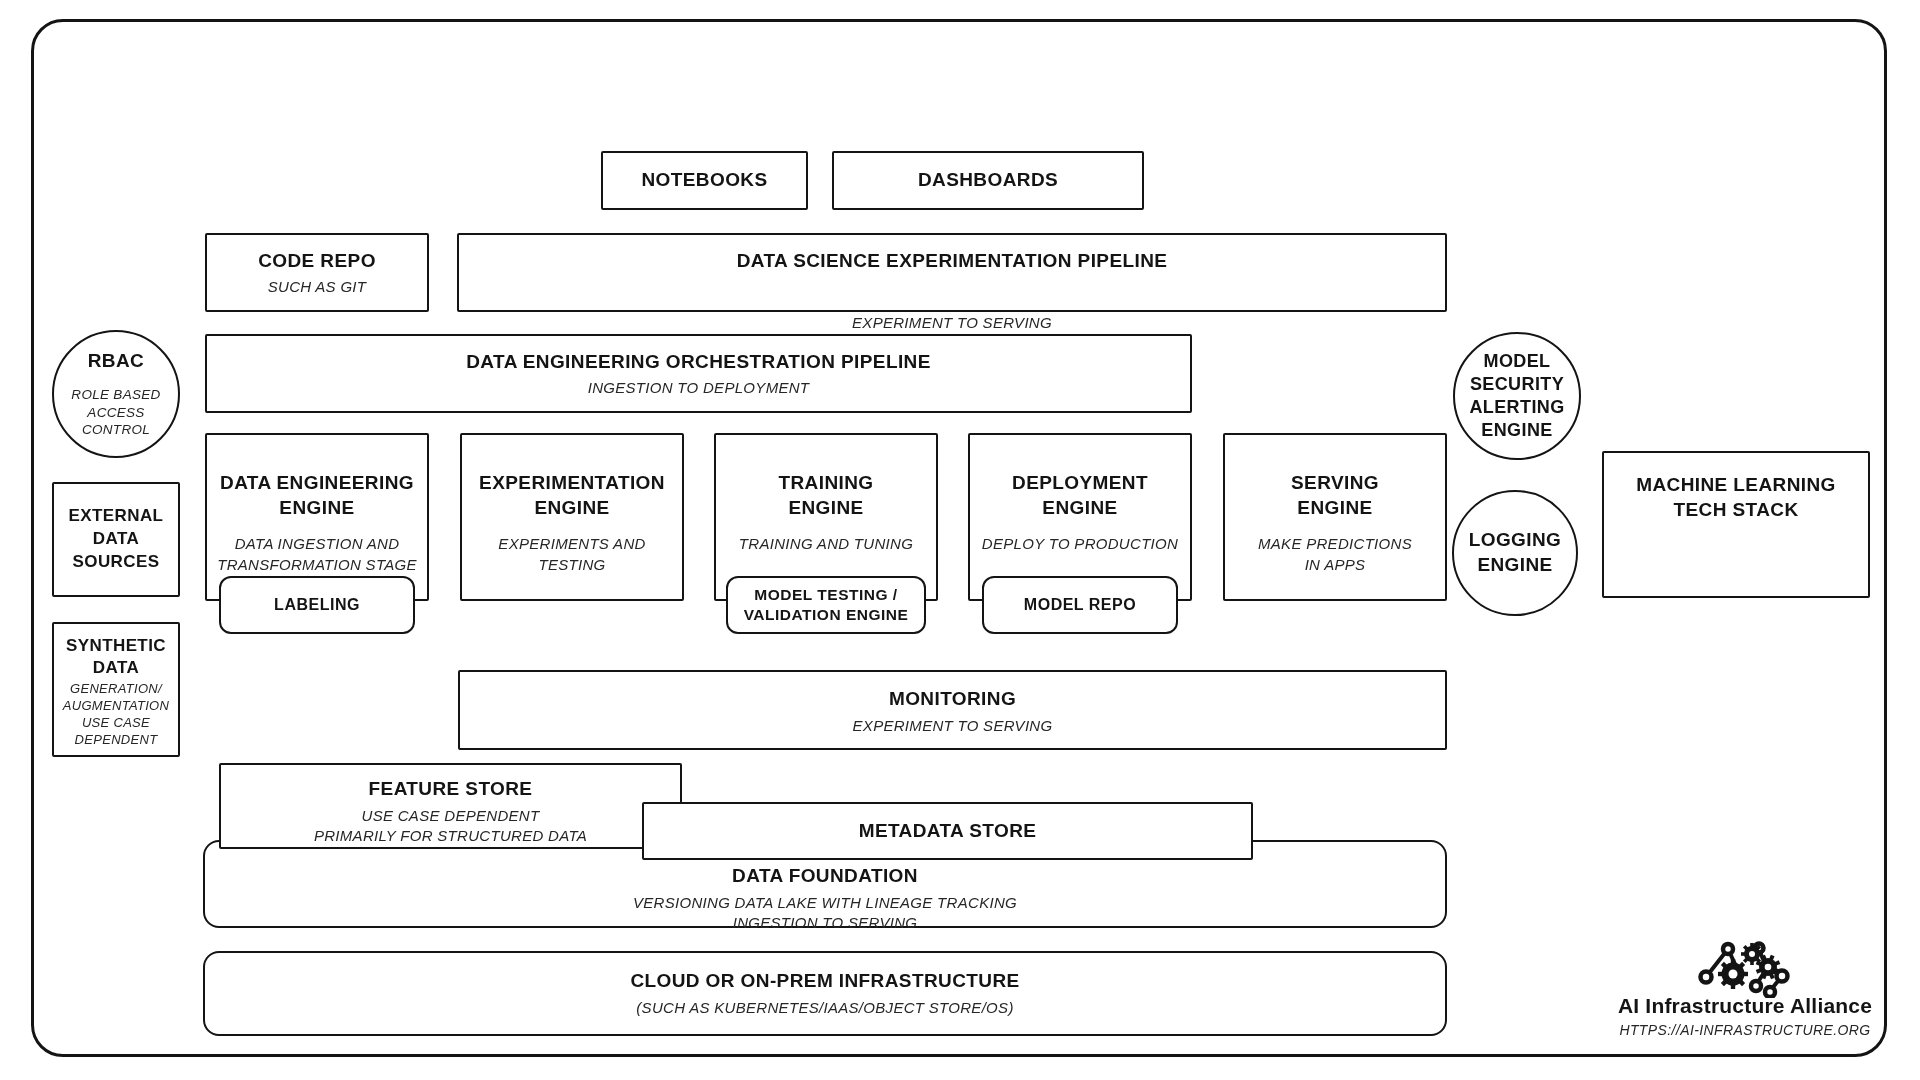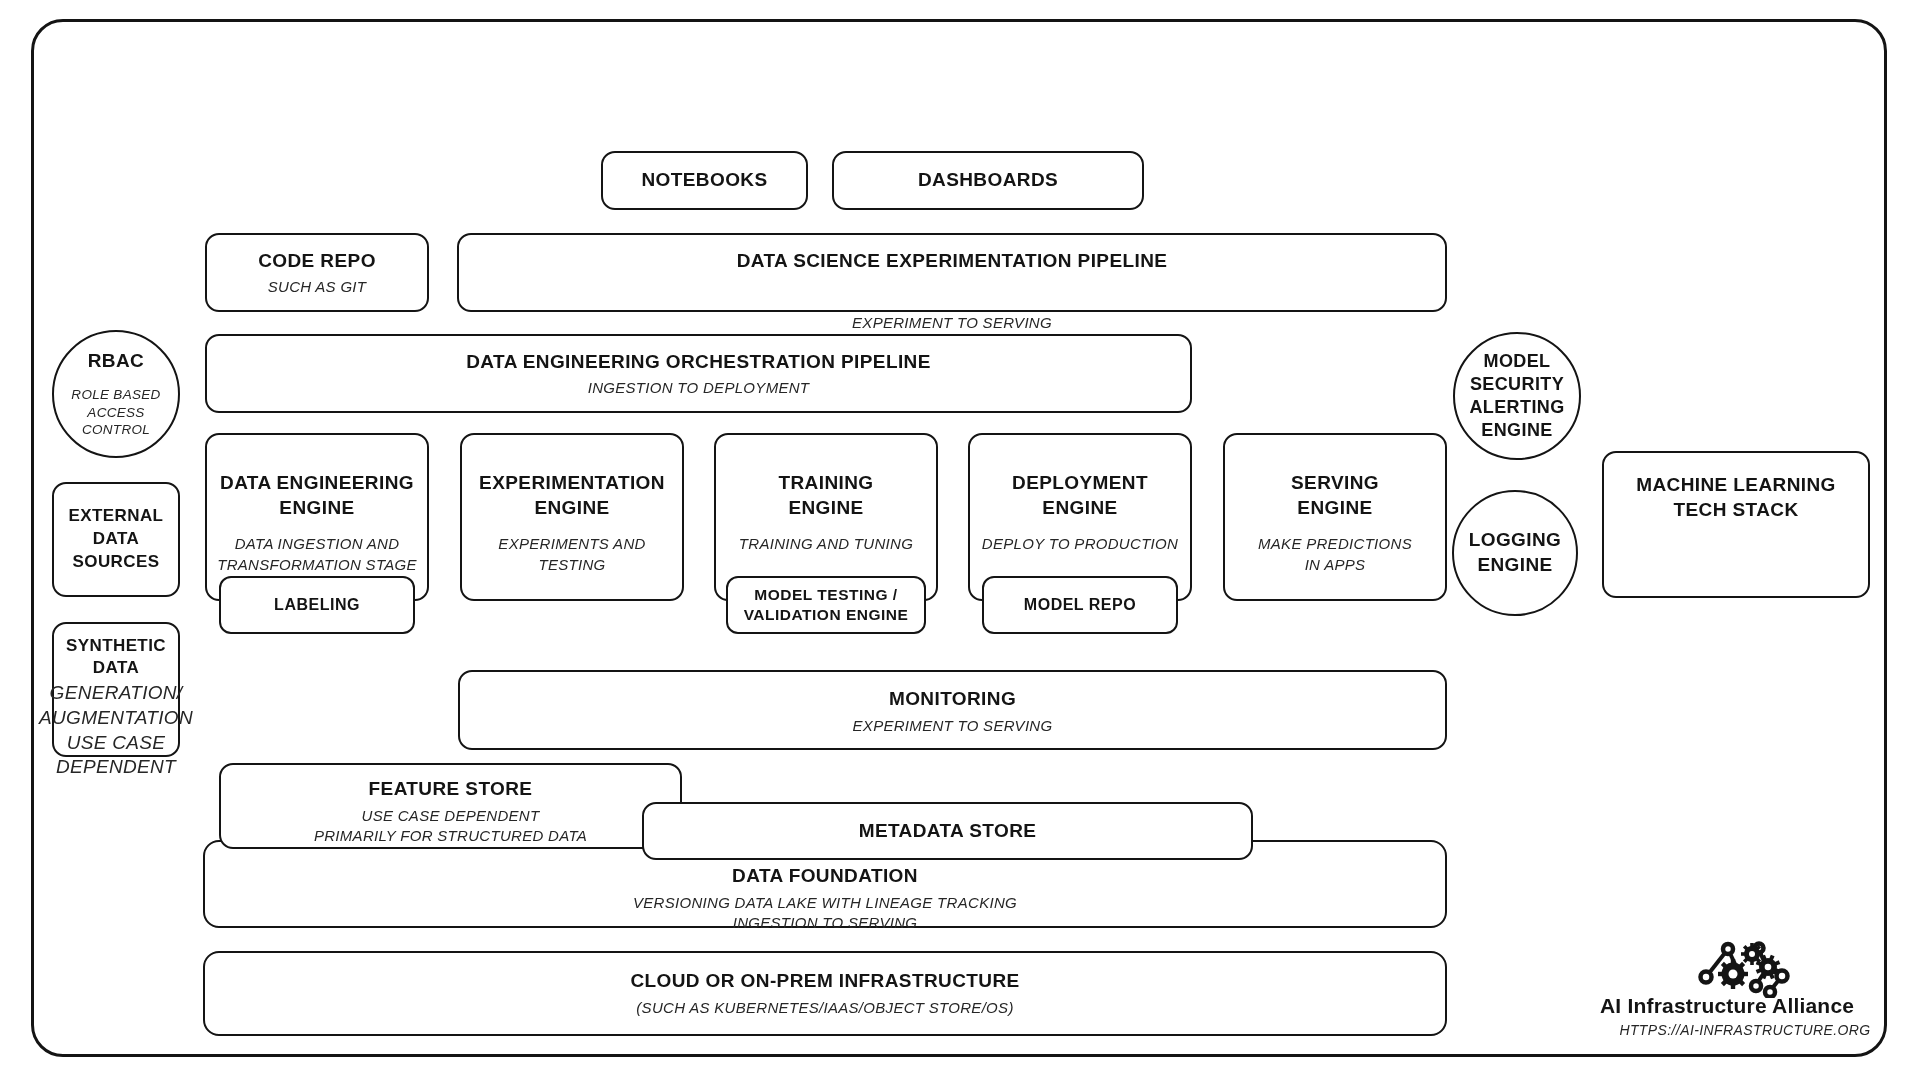--- a/index.html
+++ b/index.html
@@ -6,38 +6,38 @@
   .stage{
     position:relative;width:1920px;height:1080px;background:#ffffff;overflow:hidden;
     font-family:"Liberation Sans","DejaVu Sans",sans-serif;color:#141414;
   }
   .frame{
     position:absolute;left:31px;top:19px;width:1856px;height:1038px;
     border:3px solid #141414;border-radius:32px;box-sizing:border-box;background:#ffffff;
   }
   .box{
     position:absolute;box-sizing:border-box;background:#ffffff;
-    border:2.5px solid #141414;border-radius:14px;
+    border:2.5px solid #141414;border-radius:2px;
     display:flex;flex-direction:column;align-items:center;text-align:center;
   }
   .circle{
     position:absolute;box-sizing:border-box;background:#ffffff;
     border:2.5px solid #141414;border-radius:50%;
     display:flex;flex-direction:column;align-items:center;justify-content:center;text-align:center;
   }
   .t{font-weight:bold;font-size:19px;letter-spacing:.4px;line-height:1.3;white-space:pre-line;}
   .s{font-style:italic;font-size:15px;letter-spacing:.3px;line-height:1.35;color:#262626;white-space:pre-line;margin-top:6px;}
   .vcenter{justify-content:center;}
   .badge{
     position:absolute;box-sizing:border-box;background:#ffffff;
     border:2.5px solid #141414;border-radius:12px;z-index:3;
     display:flex;align-items:center;justify-content:center;text-align:center;
   }
   .badge .t{font-size:16px;letter-spacing:.5px;line-height:1.3;}
-  .footer-brand{position:absolute;left:1600px;width:290px;text-align:left;font-weight:bold;font-size:21px;letter-spacing:.2px;}
+  .footer-brand{position:absolute;left:1600px;width:290px;text-align:center;font-weight:bold;font-size:21px;letter-spacing:.2px;}
   .footer-url{position:absolute;left:1600px;width:290px;text-align:center;font-style:italic;font-size:14px;letter-spacing:.4px;color:#262626;}
 </style>
 </head>
 <body>
 
 <div class="stage">
 
   <div class="frame"></div>
 
   <div class="box" style="left:219px;top:763px;width:463px;height:86px;z-index:2;padding-top:12px;">
@@ -86,21 +86,21 @@
 
   <div class="box vcenter" style="left:52px;top:482px;width:128px;height:115px;">
     <span class="t" style="font-size:17px;line-height:1.35;">EXTERNAL
 DATA
 SOURCES</span>
   </div>
 
   <div class="box" style="left:52px;top:622px;width:128px;height:135px;padding-top:11px;">
     <span class="t" style="font-size:17px;line-height:1.3;">SYNTHETIC
 DATA</span>
-    <span class="s" style="margin-top:2px;font-size:19px;line-height:1.3;">GENERATION/
+    <span class="s" style="margin-top:2px;font-size:13px;line-height:1.3;">GENERATION/
 AUGMENTATION
 USE CASE
 DEPENDENT</span>
   </div>
 
   <div class="box" style="left:205px;top:433px;width:224px;height:168px;z-index:1;padding-top:36px;">
     <span class="t">DATA ENGINEERING
 ENGINE</span>
     <span class="s" style="margin-top:14px;">DATA INGESTION AND
 TRANSFORMATION STAGE</span>

